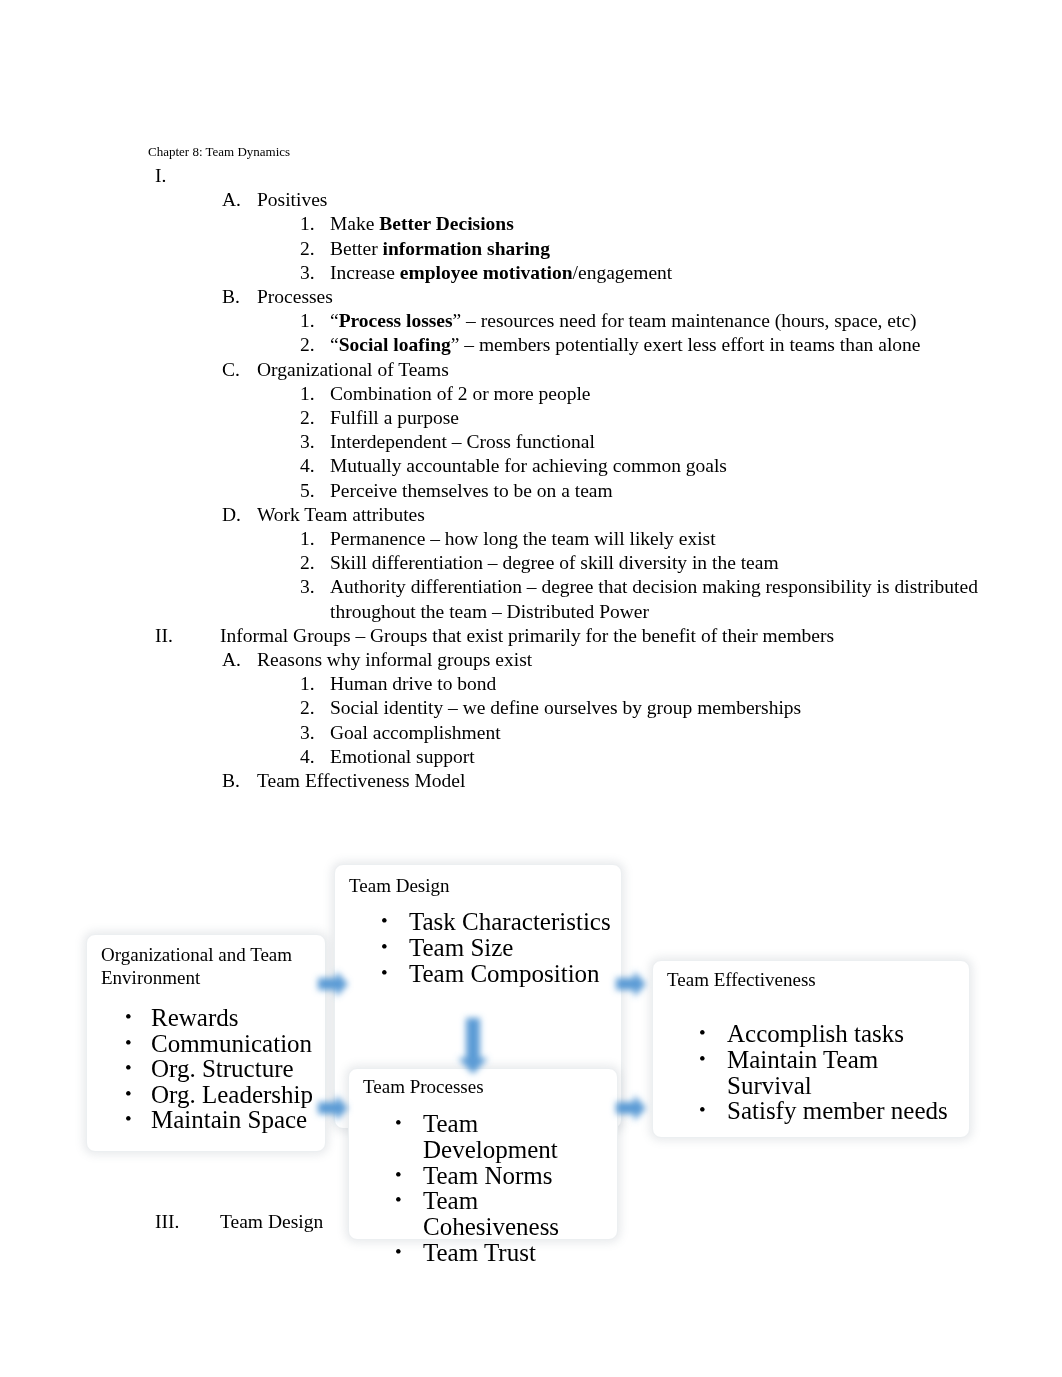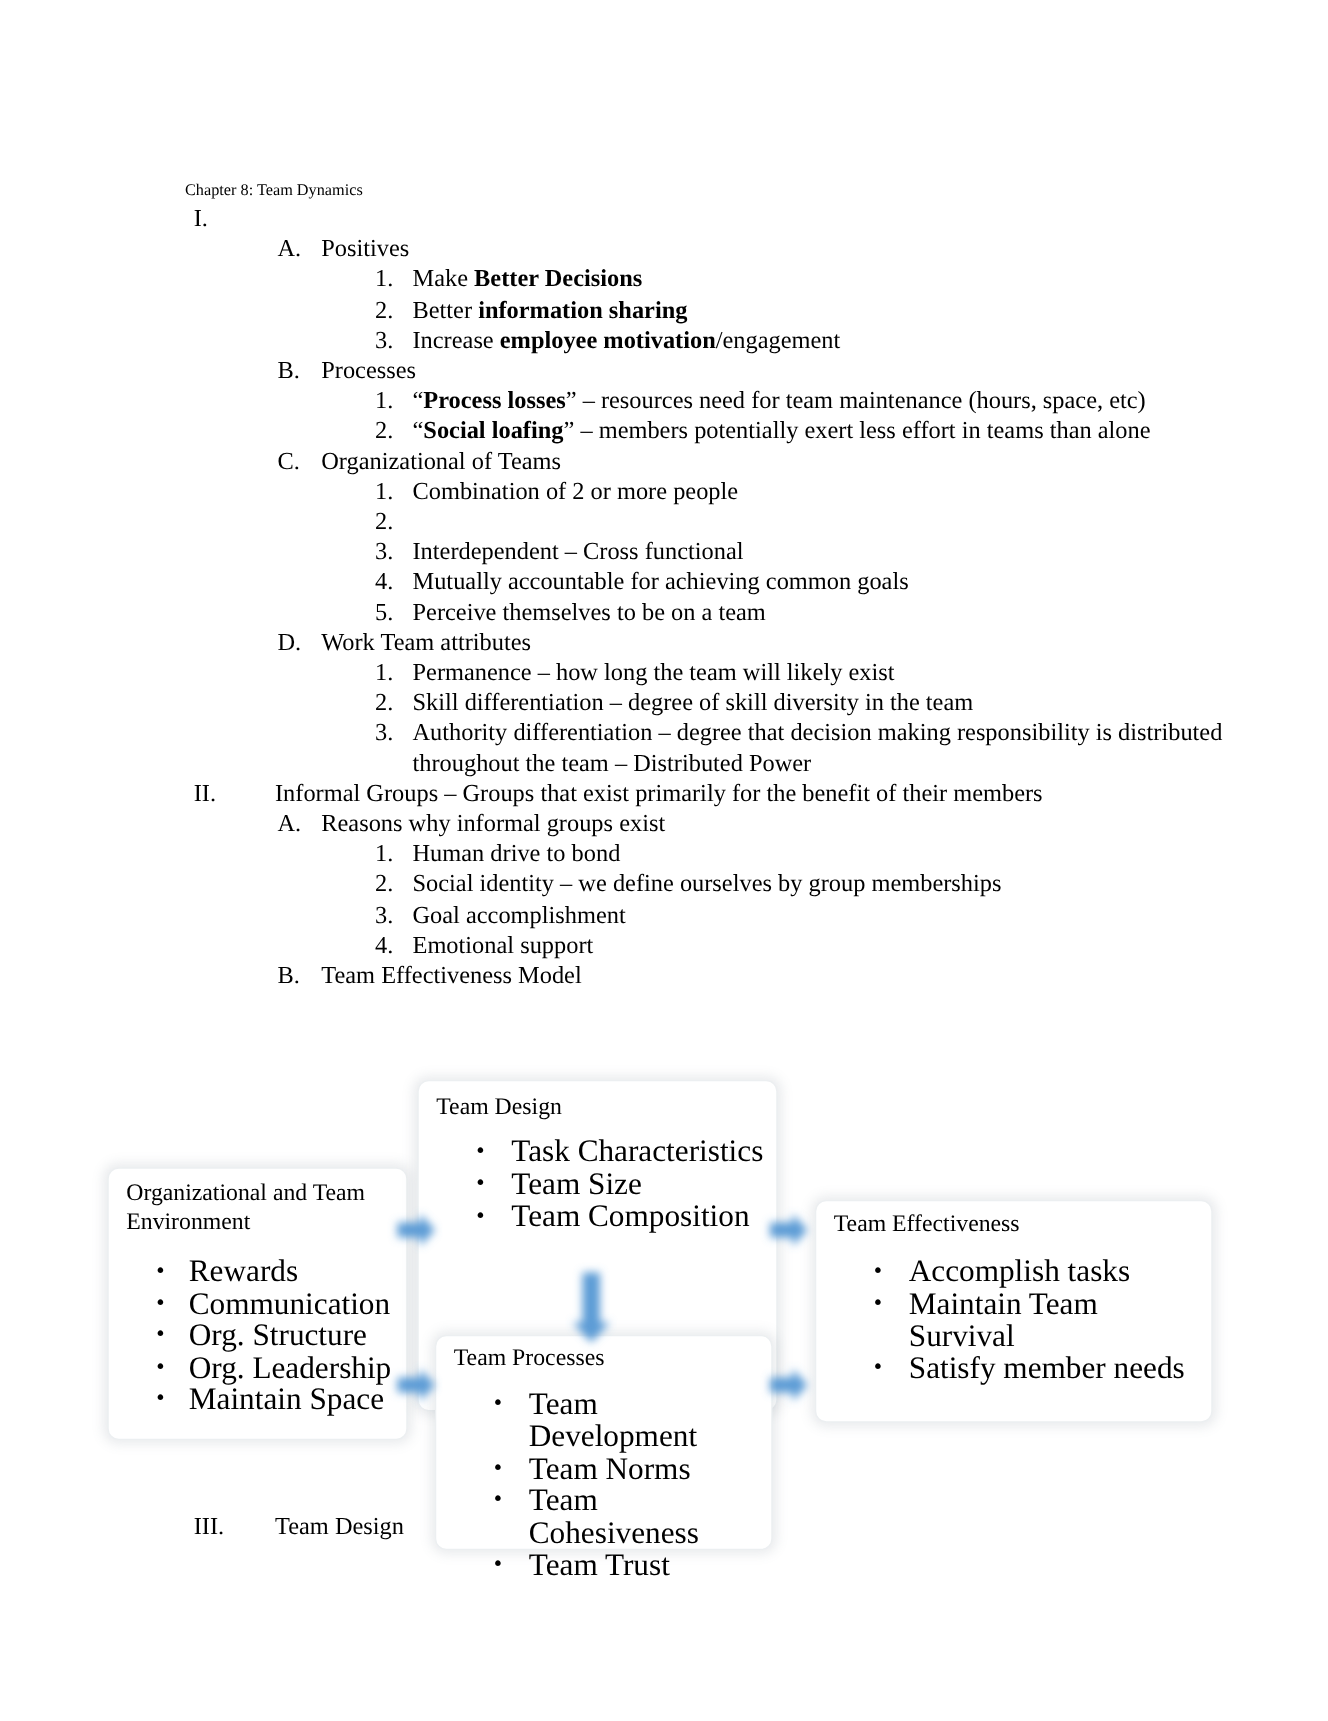--- a/index.html
+++ b/index.html
@@ -128,21 +128,21 @@
   #box-design .dbox-list  { left: 14px; top: 44px; }
 
   #box-env         { left: 86px;  top: 934px;  width: 240px; height: 218px; z-index: 2; }
   #box-env .dbox-title { top: 8px; width: 215px; }
   #box-env .dbox-list  { left: 14px; top: 70px; line-height: 25.6px; }
   #box-env .dbox-list li { padding-left: 50px; }
   #box-env .dbox-list li::before { left: 24px; }
 
   #box-eff         { left: 652px; top: 960px;  width: 318px; height: 178px; z-index: 2; }
   #box-eff .dbox-title { top: 7px; }
-  #box-eff .dbox-list  { left: 14px; top: 44px; }
+  #box-eff .dbox-list  { left: 14px; top: 60px; }
 
   #box-proc        { left: 348px; top: 1068px; width: 270px; height: 172px; z-index: 3; }
   #box-proc .dbox-title { top: 6px; }
   #box-proc .dbox-list  { left: 14px; top: 42px; }
 
   
   .conn {
     position: absolute;
     z-index: 5;
     pointer-events: auto;
@@ -197,20 +197,21 @@
       <div class="row lvl2">
         <span class="marker">C.</span>
         <span class="body-txt">Organizational of Teams</span>
       </div>
       <div class="row lvl3">
         <span class="marker">1.</span>
         <span class="body-txt">Combination of 2 or more people</span>
       </div>
       <div class="row lvl3">
         <span class="marker">2.</span>
+        <span class="body-txt">Fulfill a purpose</span>
       </div>
       <div class="row lvl3">
         <span class="marker">3.</span>
         <span class="body-txt">Interdependent – Cross functional</span>
       </div>
       <div class="row lvl3">
         <span class="marker">4.</span>
         <span class="body-txt">Mutually accountable for achieving common goals</span>
       </div>
       <div class="row lvl3">

